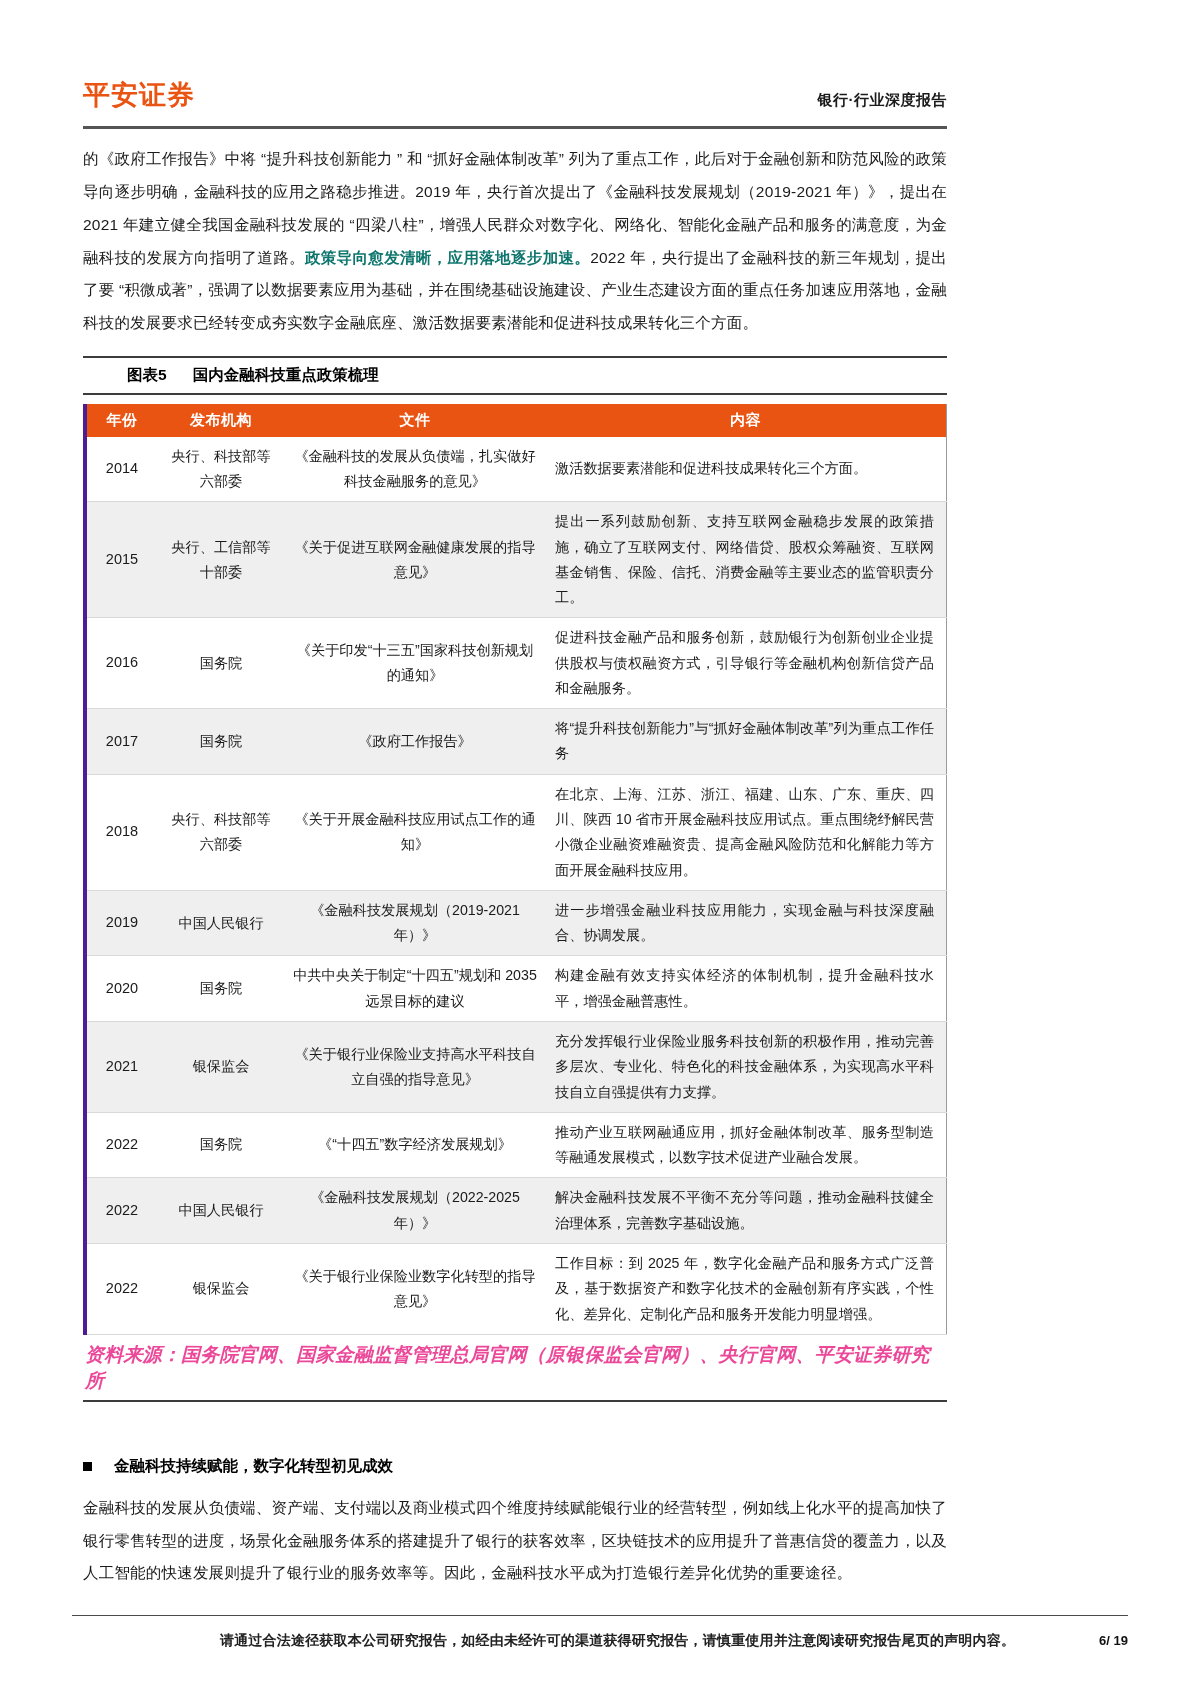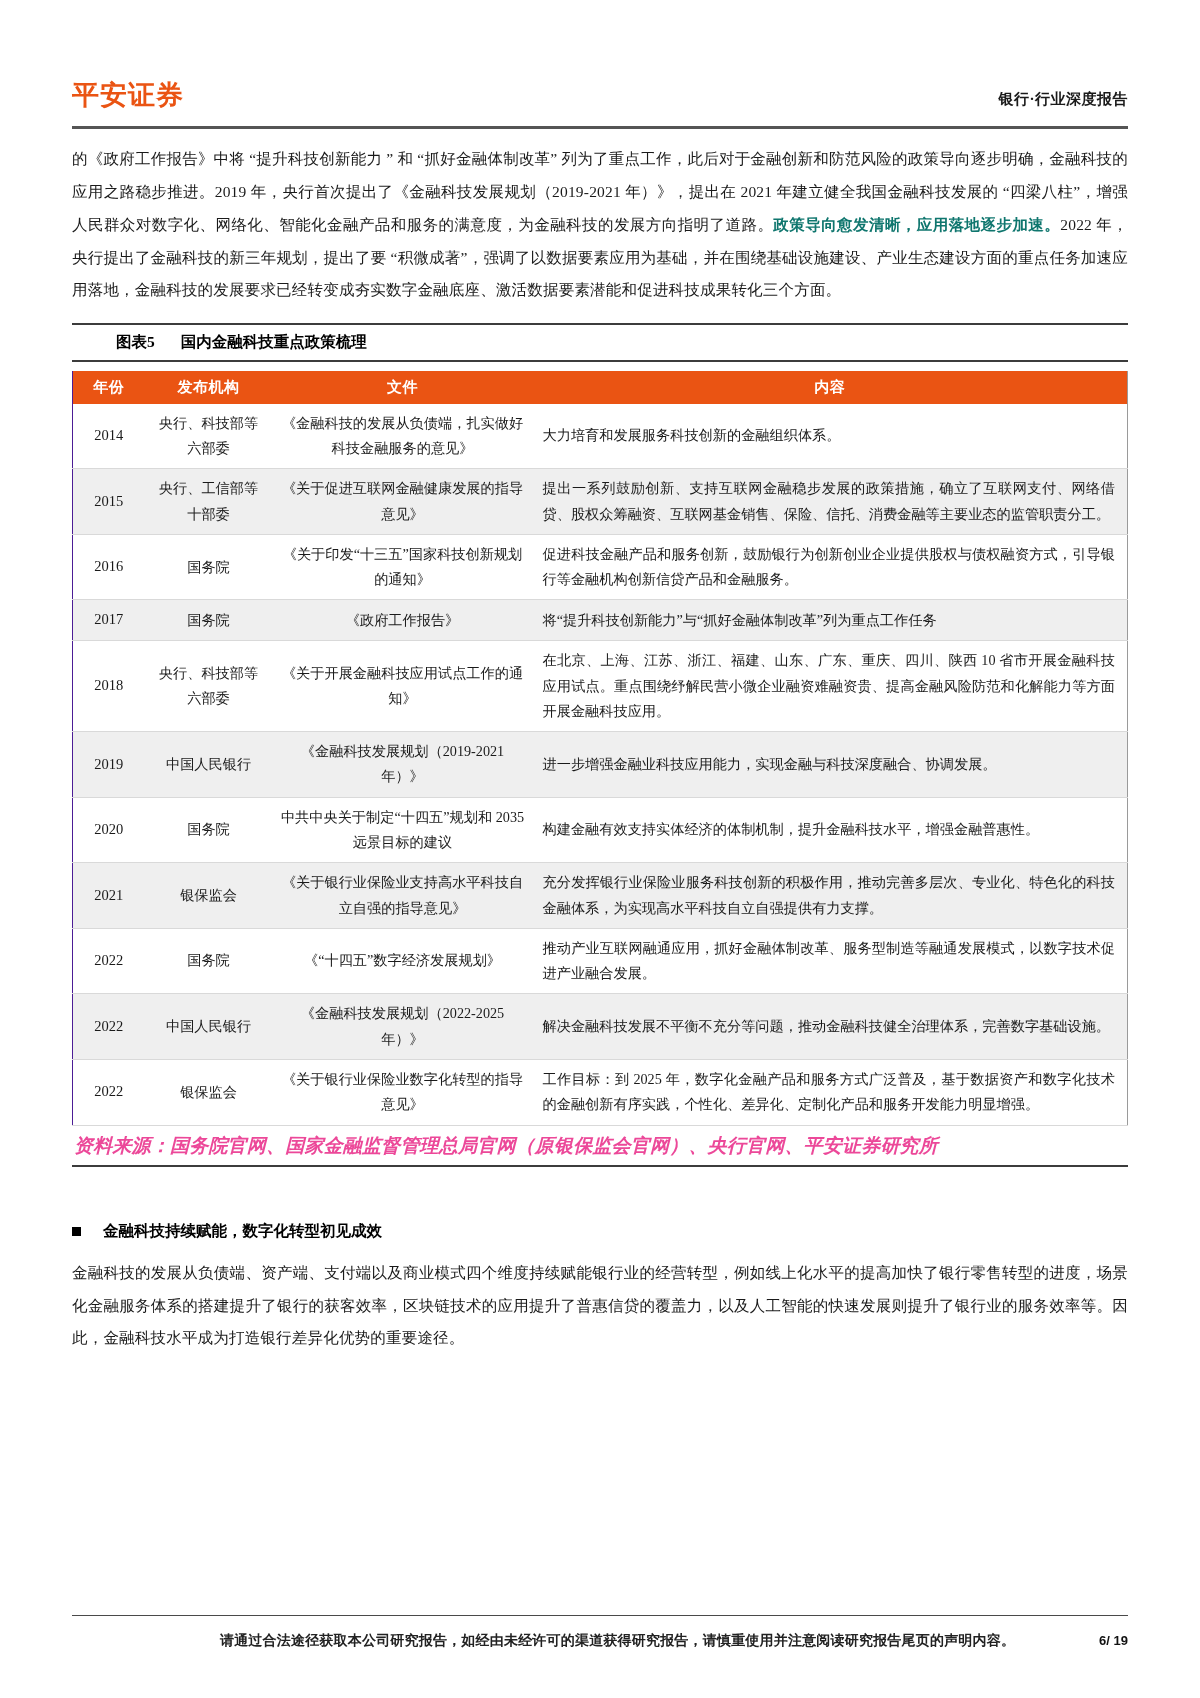--- a/index.html
+++ b/index.html
@@ -16,24 +16,23 @@
     position: relative;
     width: 1200px;
     height: 1698px;
     margin: 0 auto;
     background: #ffffff;
     box-sizing: border-box;
     overflow: hidden;
   }
   .content {
     position: absolute;
-    left: 72px;
+    left: 83px;
     top: 0;
-    width: 1056px;
-    font-family: Liberation Serif, serif;
+    width: 864px;
   }
 
   
   .header {
     display: flex;
     align-items: flex-end;
     justify-content: space-between;
     padding-top: 82px;
     padding-bottom: 8px;
   }
@@ -98,21 +97,21 @@
     height: 1.5px;
     background: #3c3c3c;
   }
 
   
   .policy-table {
     width: 100%;
     border-collapse: collapse;
     table-layout: fixed;
     margin-top: 9px;
-    border-left: 1px solid #4c1d95;
+    border-left: 4px solid #4c1d95;
     border-right: 1px solid #9a9a9a;
     border-bottom: 1px solid #9a9a9a;
   }
   .policy-table thead th {
     background: #EA5413;
     color: #ffffff;
     font-size: 15px;
     font-weight: bold;
     padding: 7px 4px;
     text-align: center;
@@ -262,21 +261,21 @@
             <th>发布机构</th>
             <th>文件</th>
             <th>内容</th>
           </tr>
         </thead>
         <tbody>
           <tr>
             <td class="c-year">2014</td>
             <td class="c-org">央行、科技部等六部委</td>
             <td class="c-doc">《金融科技的发展从负债端，扎实做好科技金融服务的意见》</td>
-            <td class="c-content">大力培育和发展服务科技创新的金融组织体系。</td>
+            <td class="c-content">激活数据要素潜能和促进科技成果转化三个方面。</td>
           </tr>
           <tr class="alt">
             <td class="c-year">2015</td>
             <td class="c-org">央行、工信部等十部委</td>
             <td class="c-doc">《关于促进互联网金融健康发展的指导意见》</td>
             <td class="c-content">提出一系列鼓励创新、支持互联网金融稳步发展的政策措施，确立了互联网支付、网络借贷、股权众筹融资、互联网基金销售、保险、信托、消费金融等主要业态的监管职责分工。</td>
           </tr>
           <tr>
             <td class="c-year">2016</td>
             <td class="c-org">国务院</td>

